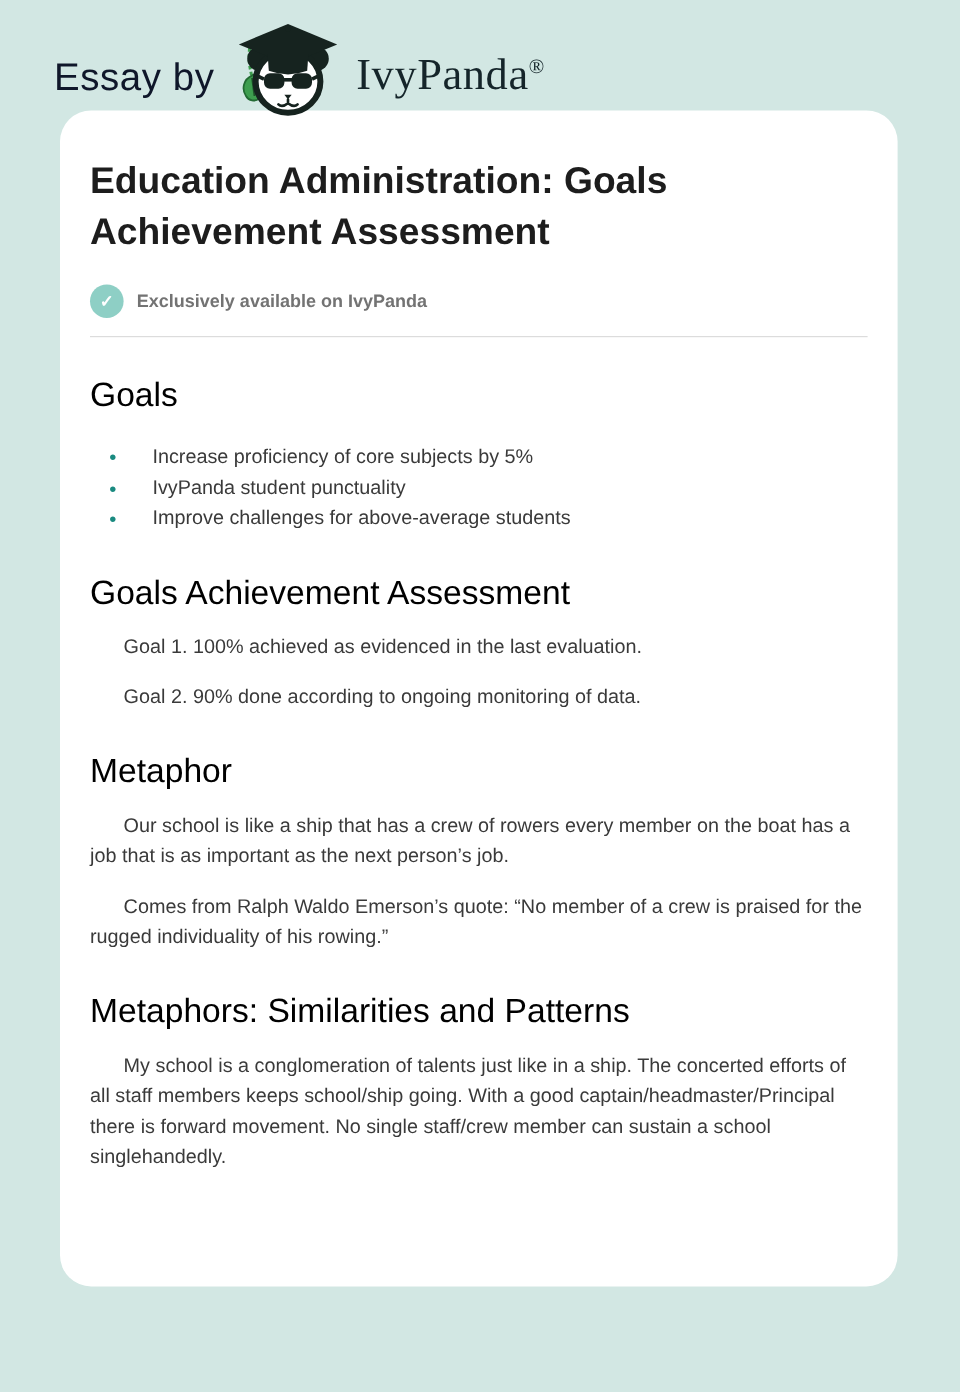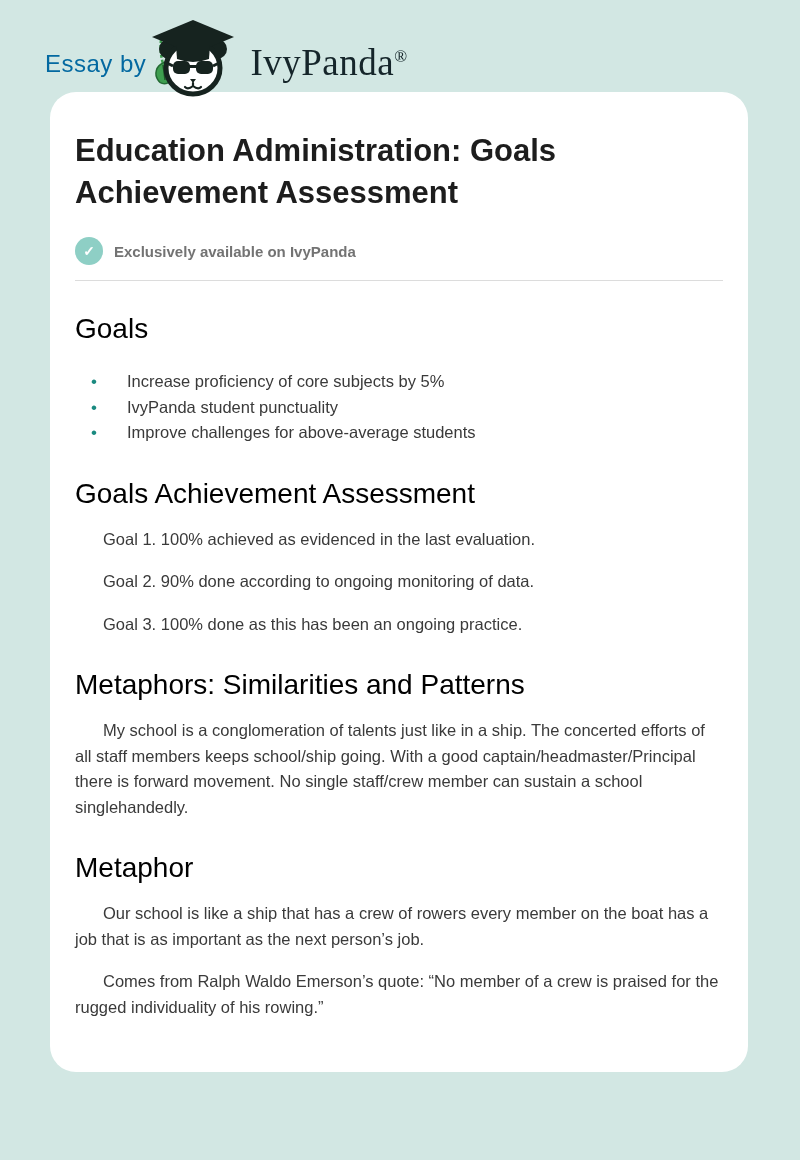--- a/index.html
+++ b/index.html
@@ -13,24 +13,24 @@
   }
   
   .site-header {
     display: flex;
     align-items: center;
     padding: 26px 0 0 45px;
     height: 92px;
     box-sizing: border-box;
   }
   .essay-by {
-    font-size: 24px;
-    color: #0369a1;
+    font-size: 32px;
+    color: #0f172a;
     letter-spacing: 0.5px;
-    margin-right: 0;
+    margin-right: 14px;
     margin-top: 10px;
   }
   .logo-svg {
     width: 94px;
     height: 86px;
     display: block;
     margin-right: 10px;
   }
   .brand {
     font-family: "Liberation Serif", serif;
@@ -176,26 +176,25 @@
       <li><span class="bullet-dot">•</span><span>Increase proficiency of core subjects by 5%</span></li>
       <li><span class="bullet-dot">•</span><span>IvyPanda student punctuality</span></li>
       <li><span class="bullet-dot">•</span><span>Improve challenges for above-average students</span></li>
     </ul>
   </section>
 
   <section>
     <h2 class="section-heading">Goals Achievement Assessment</h2>
     <p class="body-text">Goal 1. 100% achieved as evidenced in the last evaluation.</p>
     <p class="body-text">Goal 2. 90% done according to ongoing monitoring of data.</p>
-    <p class="body-text">Goal 3. 100% done as this has been an ongoing practice.</p>
-  </section>
-
-  <section>
-    <h2 class="section-heading">Metaphors: Similarities and Patterns</h2>
-    <p class="body-text">My school is a conglomeration of talents just like in a ship. The concerted efforts of all staff members keeps school/ship going. With a good captain/headmaster/Principal there is forward movement. No single staff/crew member can sustain a school singlehandedly.</p>
   </section>
 
   <section>
     <h2 class="section-heading">Metaphor</h2>
     <p class="body-text">Our school is like a ship that has a crew of rowers every member on the boat has a job that is as important as the next person’s job.</p>
     <p class="body-text">Comes from Ralph Waldo Emerson’s quote: “No member of a crew is praised for the rugged individuality of his rowing.”</p>
   </section>
+
+  <section>
+    <h2 class="section-heading">Metaphors: Similarities and Patterns</h2>
+    <p class="body-text">My school is a conglomeration of talents just like in a ship. The concerted efforts of all staff members keeps school/ship going. With a good captain/headmaster/Principal there is forward movement. No single staff/crew member can sustain a school singlehandedly.</p>
+  </section>
 </main>
 
 </body></html>

